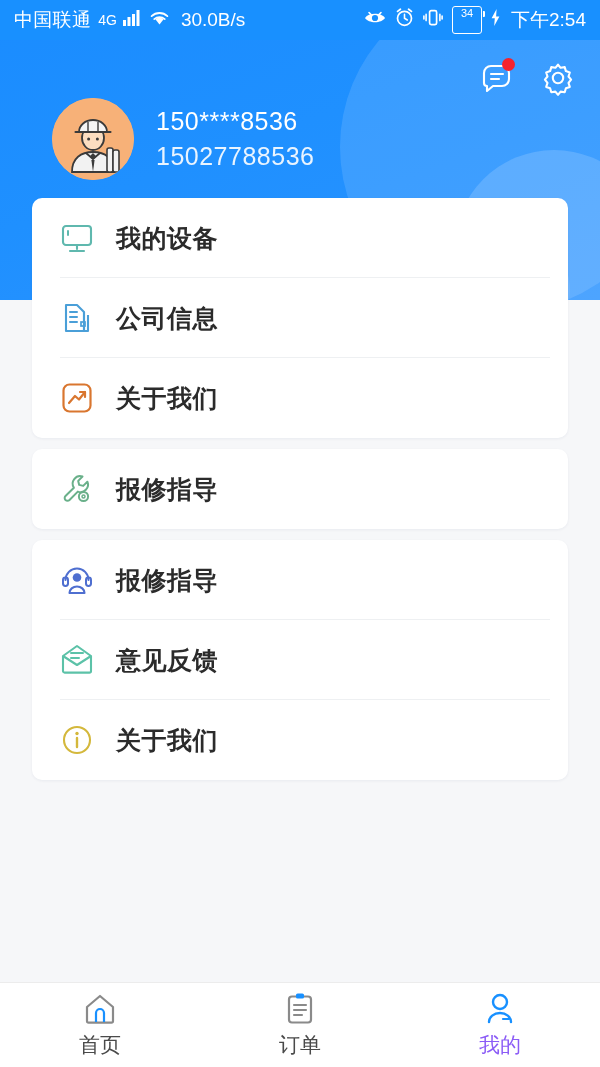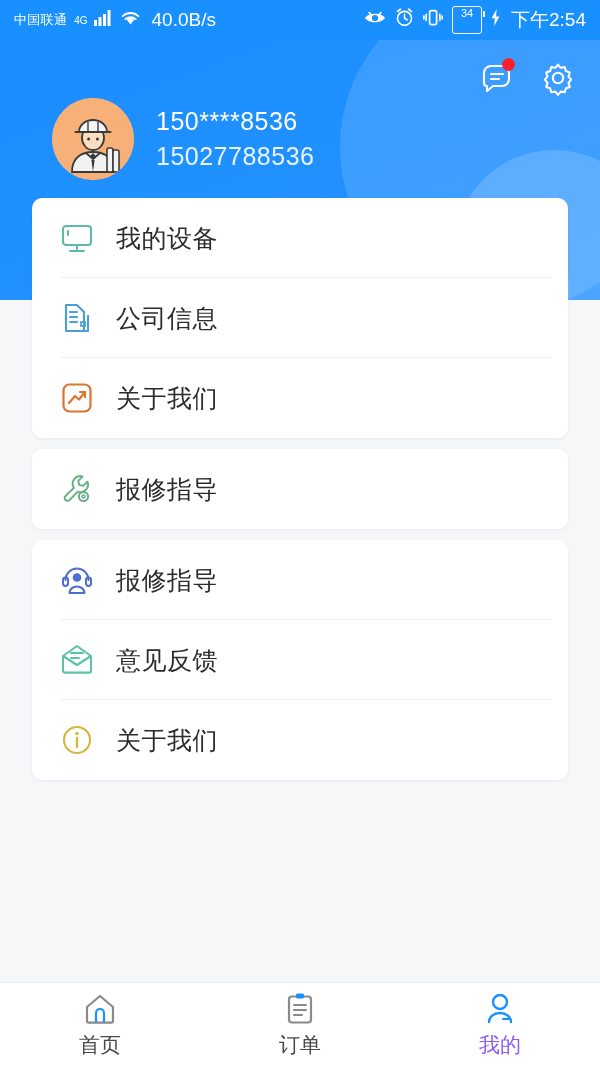--- a/index.html
+++ b/index.html
@@ -13,22 +13,22 @@
 
   
   .statusbar{
     position:absolute; top:0; left:0; width:600px; height:40px;
     background:#1890ff; color:#ffffff;
     display:flex; align-items:center; justify-content:space-between;
     padding:0 14px; font-size:19px; z-index:30;
   }
   .sb-left{ display:flex; align-items:center; gap:6px; }
   .sb-right{ display:flex; align-items:center; gap:9px; }
-  .carrier{ font-size:13px; letter-spacing:.3px; }
-  .net-g{ font-size:10px; vertical-align:super; margin-left:1px; }
+  .carrier{ font-size:19px; letter-spacing:.3px; }
+  .net-g{ font-size:14px; vertical-align:super; margin-left:1px; }
   .speed{ font-size:19px; margin-left:5px; }
   .clock-text{ font-size:19px; margin-left:2px; }
   .batt{
     border:1.6px solid #ffffff; border-radius:3px;
     width:30px; height:28px; font-size:11px; line-height:13px;
     text-align:center; position:relative; color:#fff;
   }
   .batt::after{
     content:""; position:absolute; right:-4px; top:4px;
     width:2.5px; height:6px; background:#fff; border-radius:0 1px 1px 0;
@@ -62,21 +62,21 @@
   }
   .avatar{
     width:82px; height:82px; border-radius:50%;
     background:#f7b178; position:relative; overflow:hidden; flex:none;
   }
   .pinfo{ display:flex; flex-direction:column; gap:6px; }
   .pmask{ color:#ffffff; font-size:25px; letter-spacing:.5px; }
   .pphone{ color:#e9f4ff; font-size:25px; letter-spacing:.5px; }
 
   
-  .cards{ position:absolute; left:32px; top:198px; width:536px; z-index:10; }
+  .cards{ position:absolute; left:32px; top:198px; width:536px; z-index:10;font-weight:bold; }
   .card{
     background:#ffffff; border-radius:10px; overflow:hidden;
     box-shadow:0 1px 3px rgba(20,40,80,.06);
   }
   .card + .card{ margin-top:11px; }
   .menu-item{
     display:flex; align-items:center; height:80px;
     padding:0 0 0 28px; position:relative; cursor:pointer;
   }
   .menu-item .divider{
@@ -118,21 +118,21 @@
           <rect x="13.5" y="1" width="3" height="16" fill="#fff"></rect>
         </svg>
       </span>
       <span class="ic">
         <svg width="21" height="17" viewBox="0 0 21 17">
           <path d="M10.5 15.4 L6.4 10.2 a6.4 6.4 0 0 1 8.2 0 Z" fill="#fff"></path>
           <path d="M2.6 7.1 a11.6 11.6 0 0 1 15.8 0" stroke="#fff" stroke-width="1.8" fill="none" stroke-linecap="round"></path>
           <path d="M5.2 10.1 a8 8 0 0 1 10.6 0" stroke="#fff" stroke-width="1.6" fill="none" stroke-linecap="round"></path>
         </svg>
       </span>
-      <span class="speed">40.0B/s</span>
+      <span class="speed">30.0B/s</span>
     </div>
 
     <div class="sb-right">
       <span class="ic">
         <svg width="22" height="16" viewBox="0 0 22 16">
           <path d="M1 8 C4.5 2.4 17.5 2.4 21 8 C17.5 13.6 4.5 13.6 1 8Z" fill="#fff"></path>
           <circle cx="11" cy="8" r="3.1" fill="#1890ff"></circle>
           <path d="M5 2.5 L7 4.6 M17 2.5 L15 4.6" stroke="#fff" stroke-width="1.6" stroke-linecap="round"></path>
         </svg>
       </span>

